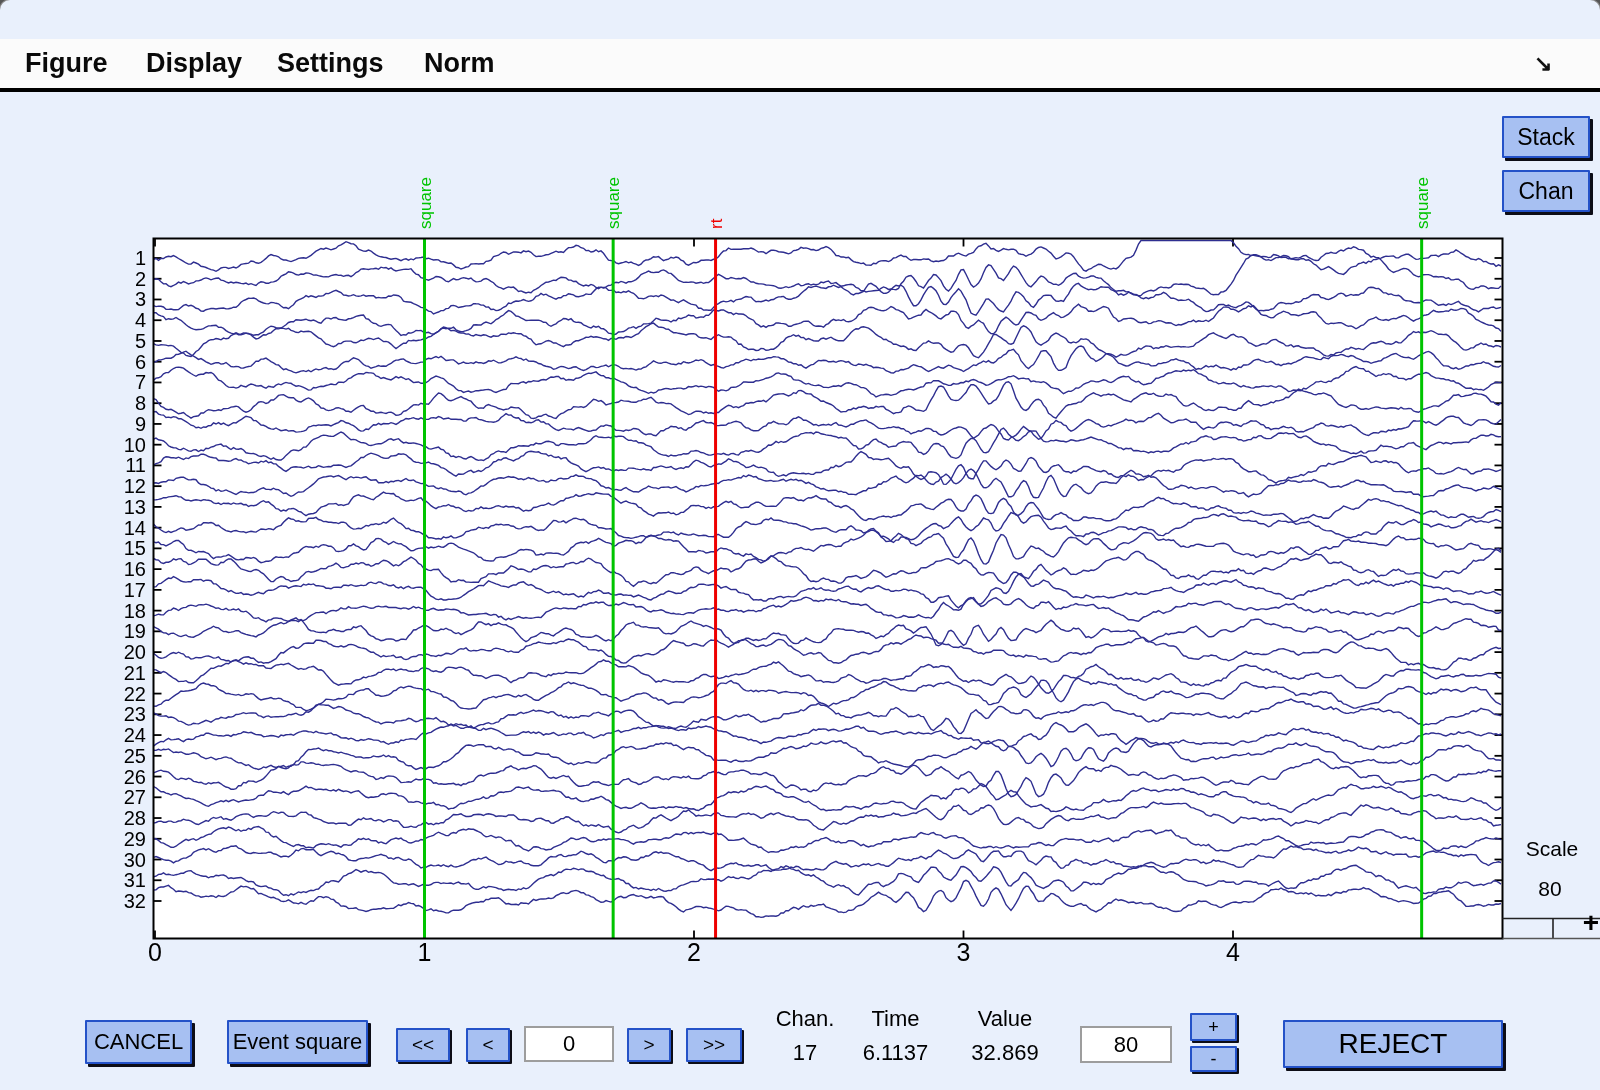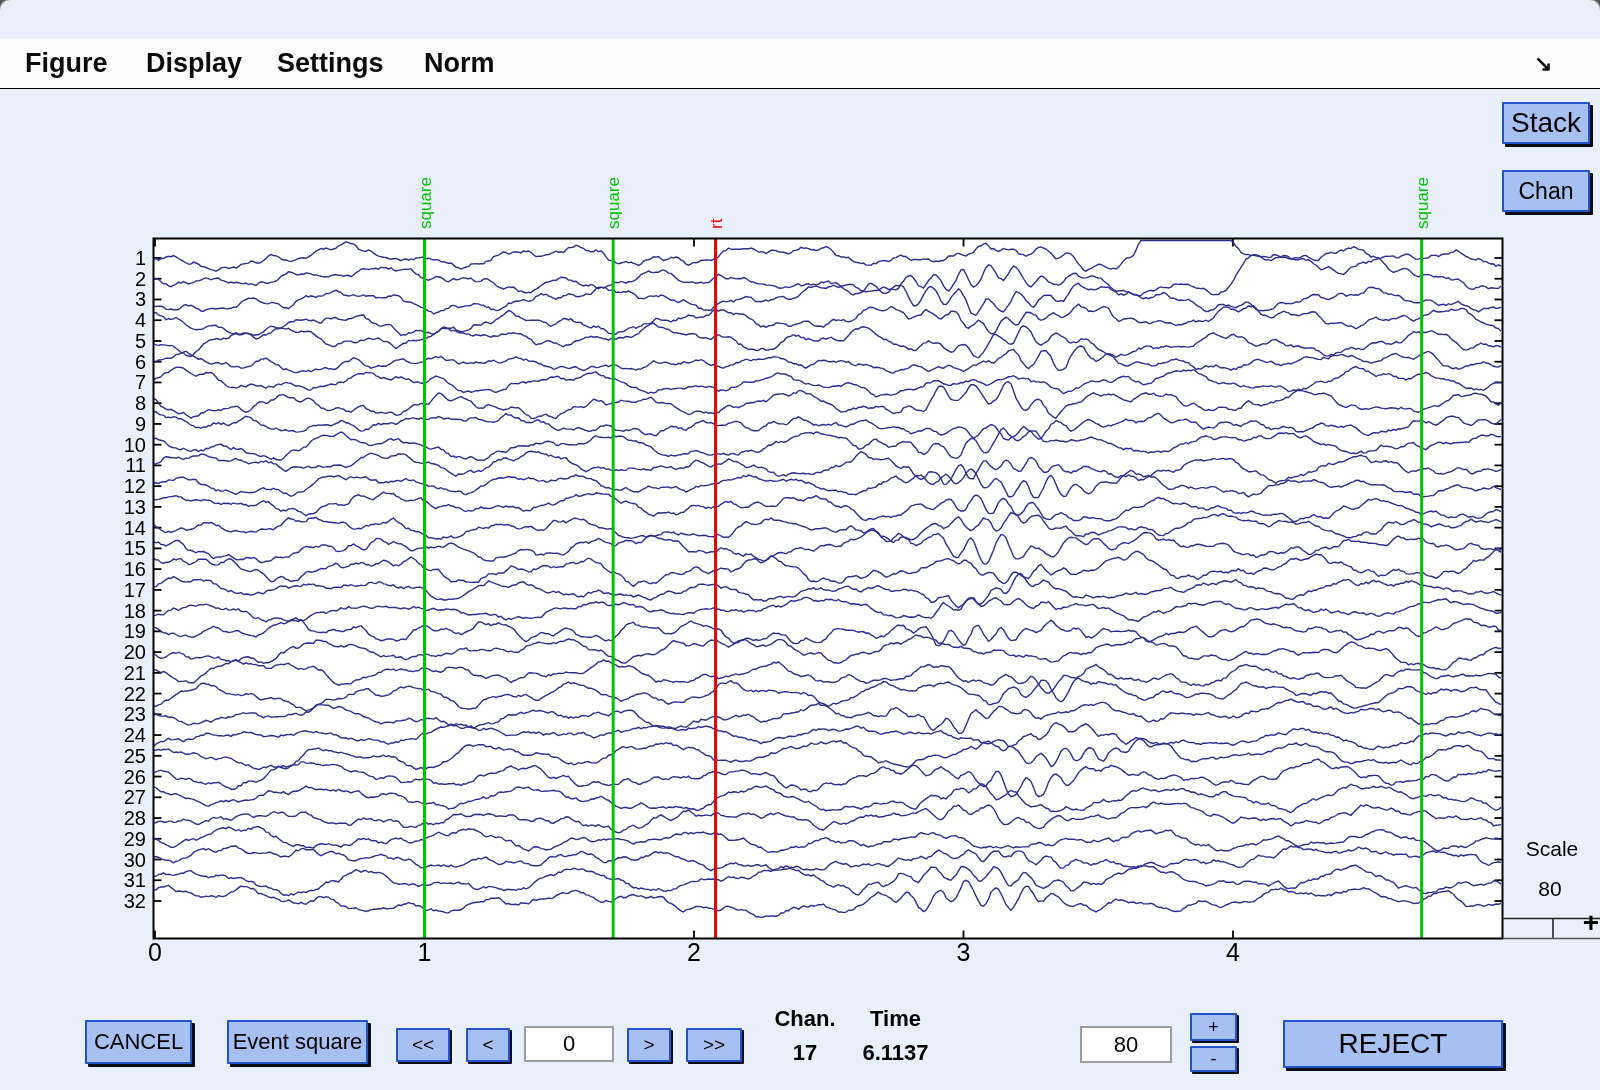--- a/index.html
+++ b/index.html
@@ -10,32 +10,32 @@
             background:linear-gradient(#dadada,#c8c8c8);border-bottom:1px solid #a6a6a6;
             border-radius:10px 10px 0 0;}
   .light{position:absolute;top:12px;width:17px;height:17px;border-radius:50%;}
   #light-close{left:21px;background:#f2564d;border:1px solid #d8453c;}
   #light-min{left:58px;background:#f6bd4f;border:1px solid #dba13e;}
   #light-zoom{left:95px;background:#3dc948;border:1px solid #2fa63a;}
   #window-title{position:absolute;left:0;top:7px;width:1600px;text-align:center;
                 font-size:20px;font-weight:600;color:#3a3a3a;}
   
   #menubar{position:absolute;left:0;top:39px;width:1600px;height:49px;background:#fbfbfb;
-           border-bottom:1px solid #000000;}
+           border-bottom:4px solid #000000;}
   .menu-item{position:absolute;top:9px;font-size:27px;font-weight:600;color:#0a0a0a;cursor:default;}
   #dock-arrow{position:absolute;left:1534px;top:12px;font-size:22px;font-weight:bold;color:#111;}
   
   .btn{position:absolute;display:flex;align-items:center;justify-content:center;
        background:#a7c0f2;border:2px solid #2452c8;box-shadow:3px 3px 0 #0d0d16;
        color:#000;font-size:22px;border-radius:1px;cursor:default;}
   .btn.tiny{box-shadow:2px 2px 0 #0d0d16;font-size:19px;}
   .edit{position:absolute;background:#ffffff;border:2px solid #9d9d9d;text-align:center;
         font-size:22px;font-family:"Liberation Sans",sans-serif;color:#000;padding:0;}
   
-  .readout-col{position:absolute;top:1006px;text-align:center;font-size:22px;color:#000;font-weight:bold;}
+  .readout-col{position:absolute;top:1006px;text-align:center;font-size:22px;color:#000;}
   .readout-col .lab{height:34px;}
   .readout-col .val{height:30px;}
   #plot-svg{position:absolute;left:0;top:88px;}
   #controls{position:absolute;left:0;top:0;width:100%;height:100%;z-index:2;pointer-events:none;}
   #controls > *{pointer-events:auto;}
 </style>
 </head>
 <body>
 
 <div id="window">
@@ -206,40 +206,44 @@
       <text x="1552" y="856" text-anchor="middle" font-size="21" fill="#000">Scale</text>
       <text x="1550" y="896" text-anchor="middle" font-size="21" fill="#000">80</text>
       <line x1="1502.5" y1="918.5" x2="1600" y2="918.5" stroke="#222" stroke-width="1.6"></line>
       <line x1="1553" y1="918.5" x2="1553" y2="938.5" stroke="#222" stroke-width="1.6"></line>
       <line x1="1502.5" y1="938.5" x2="1600" y2="938.5" stroke="#555" stroke-width="1.4"></line>
       <text x="1591" y="932" text-anchor="middle" font-size="28" font-weight="bold" fill="#000">+</text>
     </svg>
 
   <div id="controls">
 
-    <div class="btn" style="left:1502px;top:102px;width:84px;height:38px;font-size:28px">Stack</div>
+    <div class="btn" style="left:1502px;top:116px;width:84px;height:38px;font-size:23px">Stack</div>
     <div class="btn" style="left:1502px;top:170px;width:84px;height:38px;font-size:23px">Chan</div>
 
     <div class="btn" style="left:85px;top:1020px;width:103px;height:40px">CANCEL</div>
     <div class="btn" style="left:227px;top:1020px;width:137px;height:40px">Event square</div>
 
     <div class="btn tiny" style="left:396px;top:1028px;width:50px;height:30px">&lt;&lt;</div>
     <div class="btn tiny" style="left:466px;top:1028px;width:40px;height:30px">&lt;</div>
     <input class="edit" style="left: 524px; top: 1026px; width: 86px; height: 32px;" value="0">
     <div class="btn tiny" style="left:627px;top:1028px;width:40px;height:30px">&gt;</div>
     <div class="btn tiny" style="left:686px;top:1028px;width:52px;height:30px">&gt;&gt;</div>
 
     <div class="readout-col" style="left:758px;width:94px">
       <div class="lab">Chan.</div>
       <div class="val">17</div>
     </div>
     <div class="readout-col" style="left:848px;width:95px">
       <div class="lab">Time</div>
       <div class="val">6.1137</div>
     </div>
+    <div class="readout-col" style="left:950px;width:110px">
+      <div class="lab">Value</div>
+      <div class="val">32.869</div>
+    </div>
 
     <input class="edit" style="left: 1080px; top: 1026px; width: 88px; height: 33px;" value="80">
     <div class="btn tiny" style="left:1190px;top:1013px;width:43px;height:24px;font-size:18px">+</div>
     <div class="btn tiny" style="left:1190px;top:1046px;width:43px;height:22px;font-size:18px">-</div>
 
     <div class="btn" style="left:1283px;top:1020px;width:216px;height:44px;font-size:28px">REJECT</div>
   </div>
 </div>
 
 </body></html>

